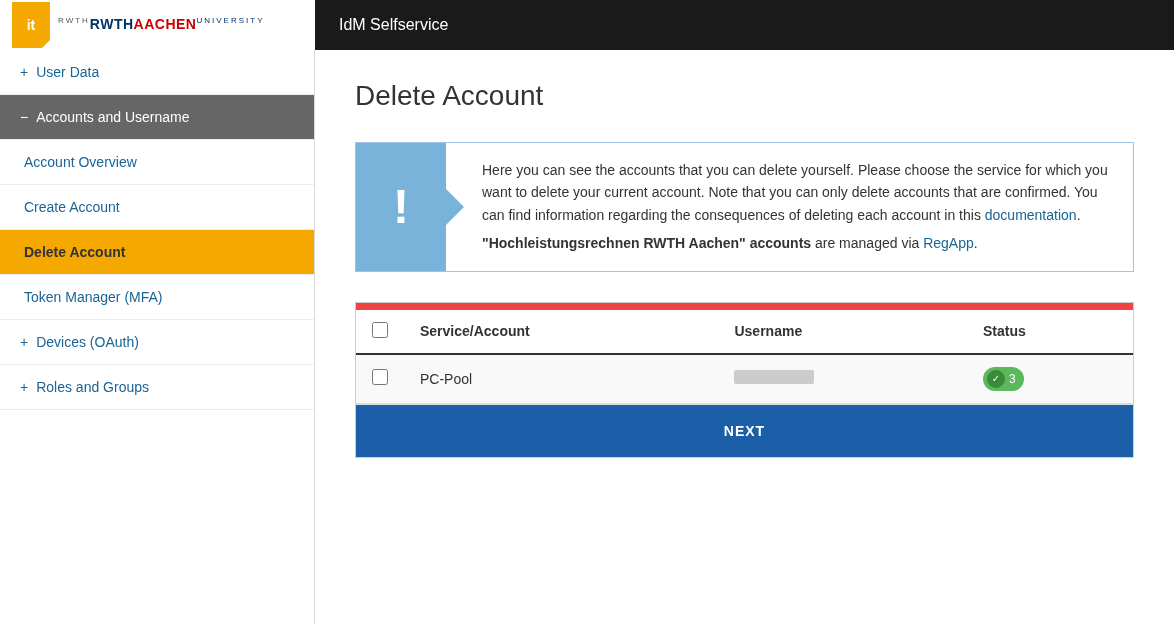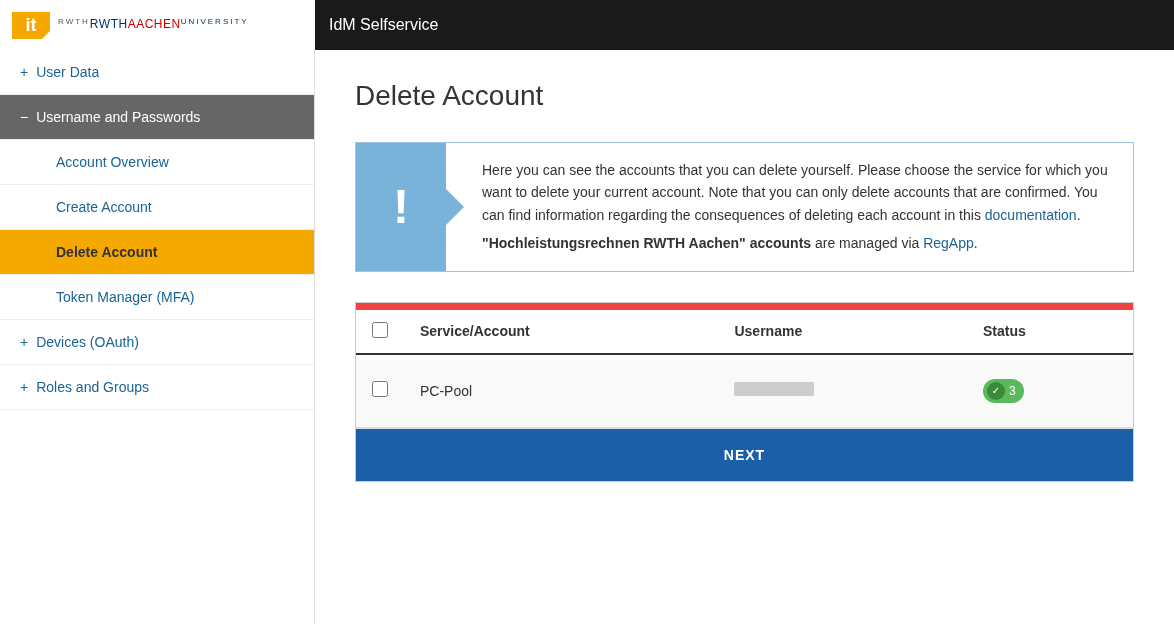--- a/index.html
+++ b/index.html
@@ -19,23 +19,23 @@
       height: 50px;
       display: flex;
       align-items: center;
       padding: 8px 12px;
       gap: 8px;
     }
     .logo-it {
       background: #f5a800;
       color: white;
       font-weight: bold;
-      font-size: 18px;
+      font-size: 14px;
       width: 38px;
-      height: 27px;
+      height: 46px;
       display: flex;
       align-items: center;
       justify-content: center;
       position: relative;
     }
     .logo-it::after {
       content: '';
       position: absolute;
       bottom: 0;
       right: 0;
@@ -62,21 +62,21 @@
       letter-spacing: 0.5px;
     }
     .logo-rwth-sub {
       font-size: 9px;
       color: #003366;
       letter-spacing: 1px;
     }
     .topbar-title {
       color: white;
       font-size: 16px;
-      padding-left: 14px;
+      padding-left: 24px;
     }
 
     
     .main-layout {
       display: flex;
       flex: 1;
       overflow: hidden;
     }
 
     
@@ -100,21 +100,21 @@
       background: #f5a800;
       color: #333;
       font-weight: bold;
     }
     .sidebar-item.section-header {
       background: #666;
       color: white;
       font-weight: normal;
     }
     .sidebar-item.sub {
-      padding-left: 56px;
+      padding-left: 24px;
     }
     .sidebar-item .plus { margin-right: 8px; font-size: 14px; }
 
     
     .content {
       flex: 1;
       background: white;
       padding: 30px 40px;
       overflow-y: auto;
     }
@@ -179,21 +179,21 @@
       border-top: 7px solid #ef4444;
       border-bottom: 2px solid #333;
     }
     .account-table th {
       padding: 12px 16px;
       text-align: left;
       font-weight: bold;
       font-size: 14px;
     }
     .account-table td {
-      padding: 24px 16px;
+      padding: 12px 16px;
       font-size: 14px;
       border-bottom: 1px solid #ddd;
     }
     .account-table tbody tr {
       background: #f9f9f9;
     }
     .checkbox-cell {
       width: 40px;
     }
     .checkbox-input {
@@ -262,37 +262,37 @@
 </head>
 <body>
 
 <div class="topbar">
   <div class="topbar-logo">
     <div class="logo-it">
       <span>it</span>
     </div>
     <div class="logo-rwth">
       <span class="logo-rwth-top" style="font-size:8px;color:#555;letter-spacing:2px;">RWTH</span>
-      <span class="logo-rwth-main" style="font-size:12px;font-weight:normal;color:#003366;">RWTH<span style="color:#c00;">AACHEN</span></span>
+      <span class="logo-rwth-main" style="font-size:14px;font-weight:bold;color:#003366;">RWTH<span style="color:#c00;">AACHEN</span></span>
       <span class="logo-rwth-sub" style="font-size:8px;color:#003366;letter-spacing:2px;">UNIVERSITY</span>
     </div>
   </div>
   <span class="topbar-title">IdM Selfservice</span>
 </div>
 
 <div class="main-layout">
 
   <nav class="sidebar">
     <div class="sidebar-item">
       <span class="plus">+</span>
       <span>User Data</span>
     </div>
     <div class="sidebar-item section-header">
       <span class="plus">−</span>
-      <span>Username and Passwords</span>
+      <span>Accounts and Username</span>
     </div>
     <div class="sidebar-item sub">
       <span>Account Overview</span>
     </div>
     <div class="sidebar-item sub">
       <span>Create Account</span>
     </div>
     <div class="sidebar-item sub active">
       <span>Delete Account</span>
     </div>

